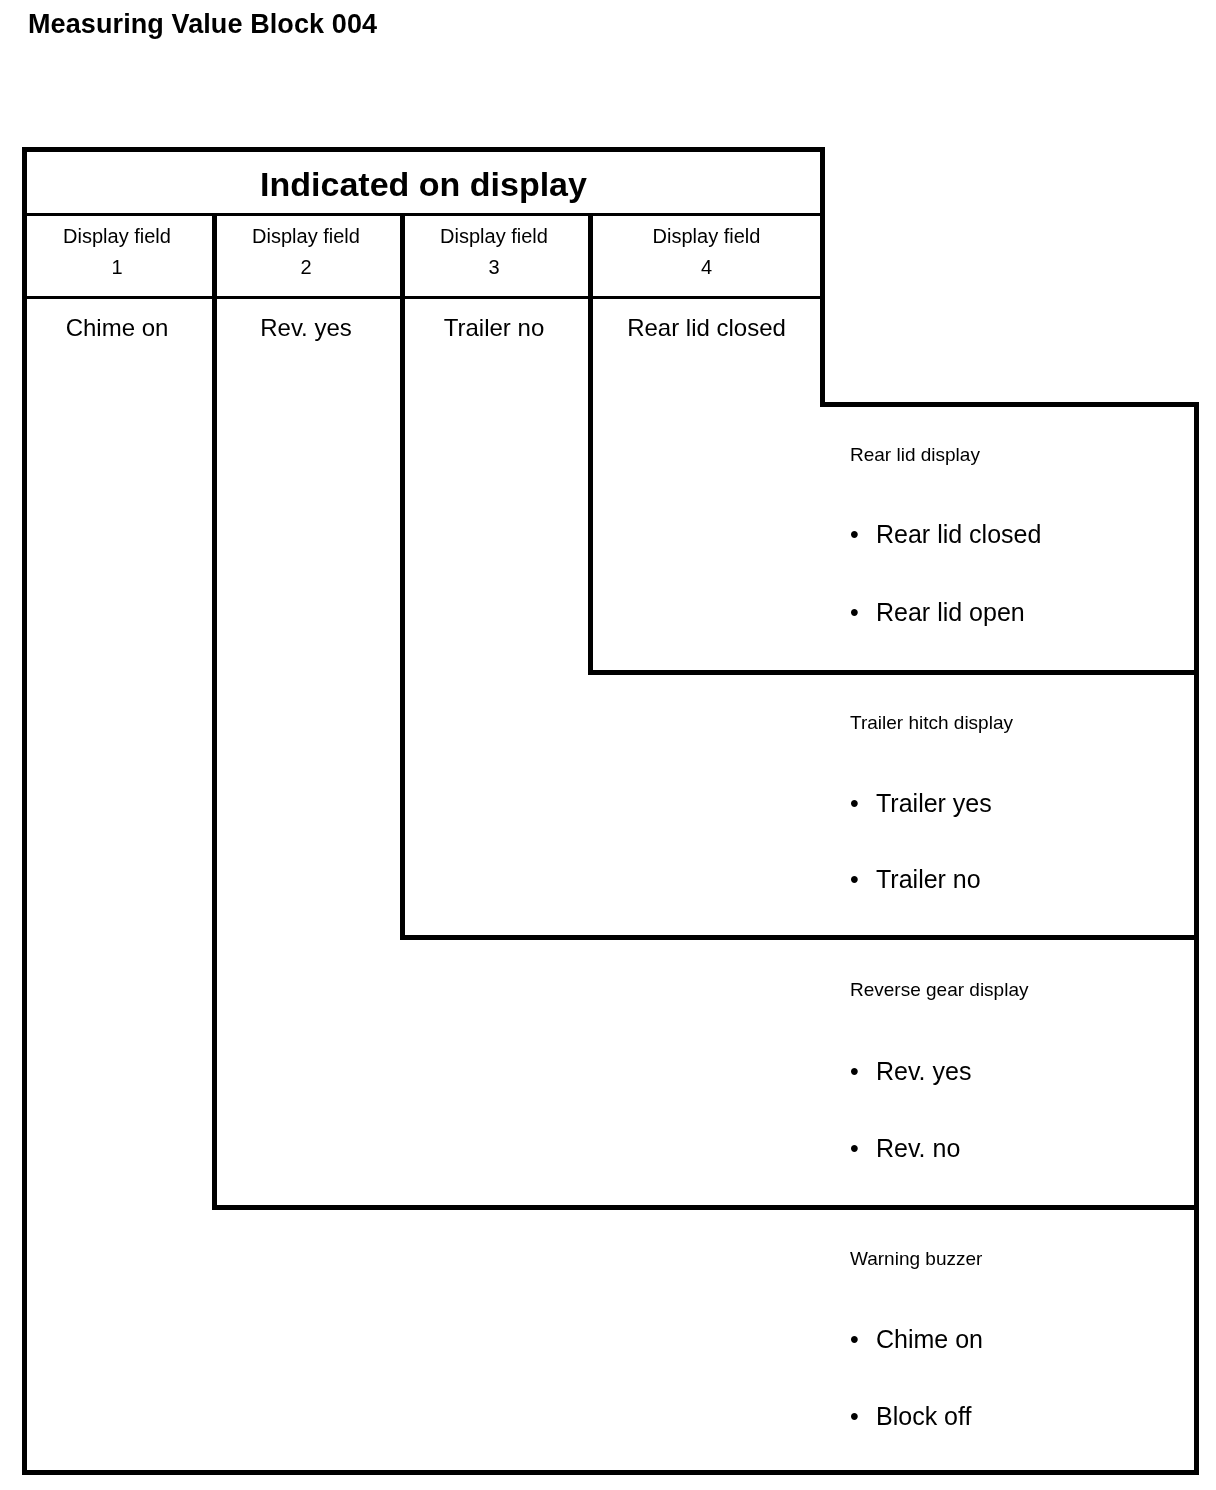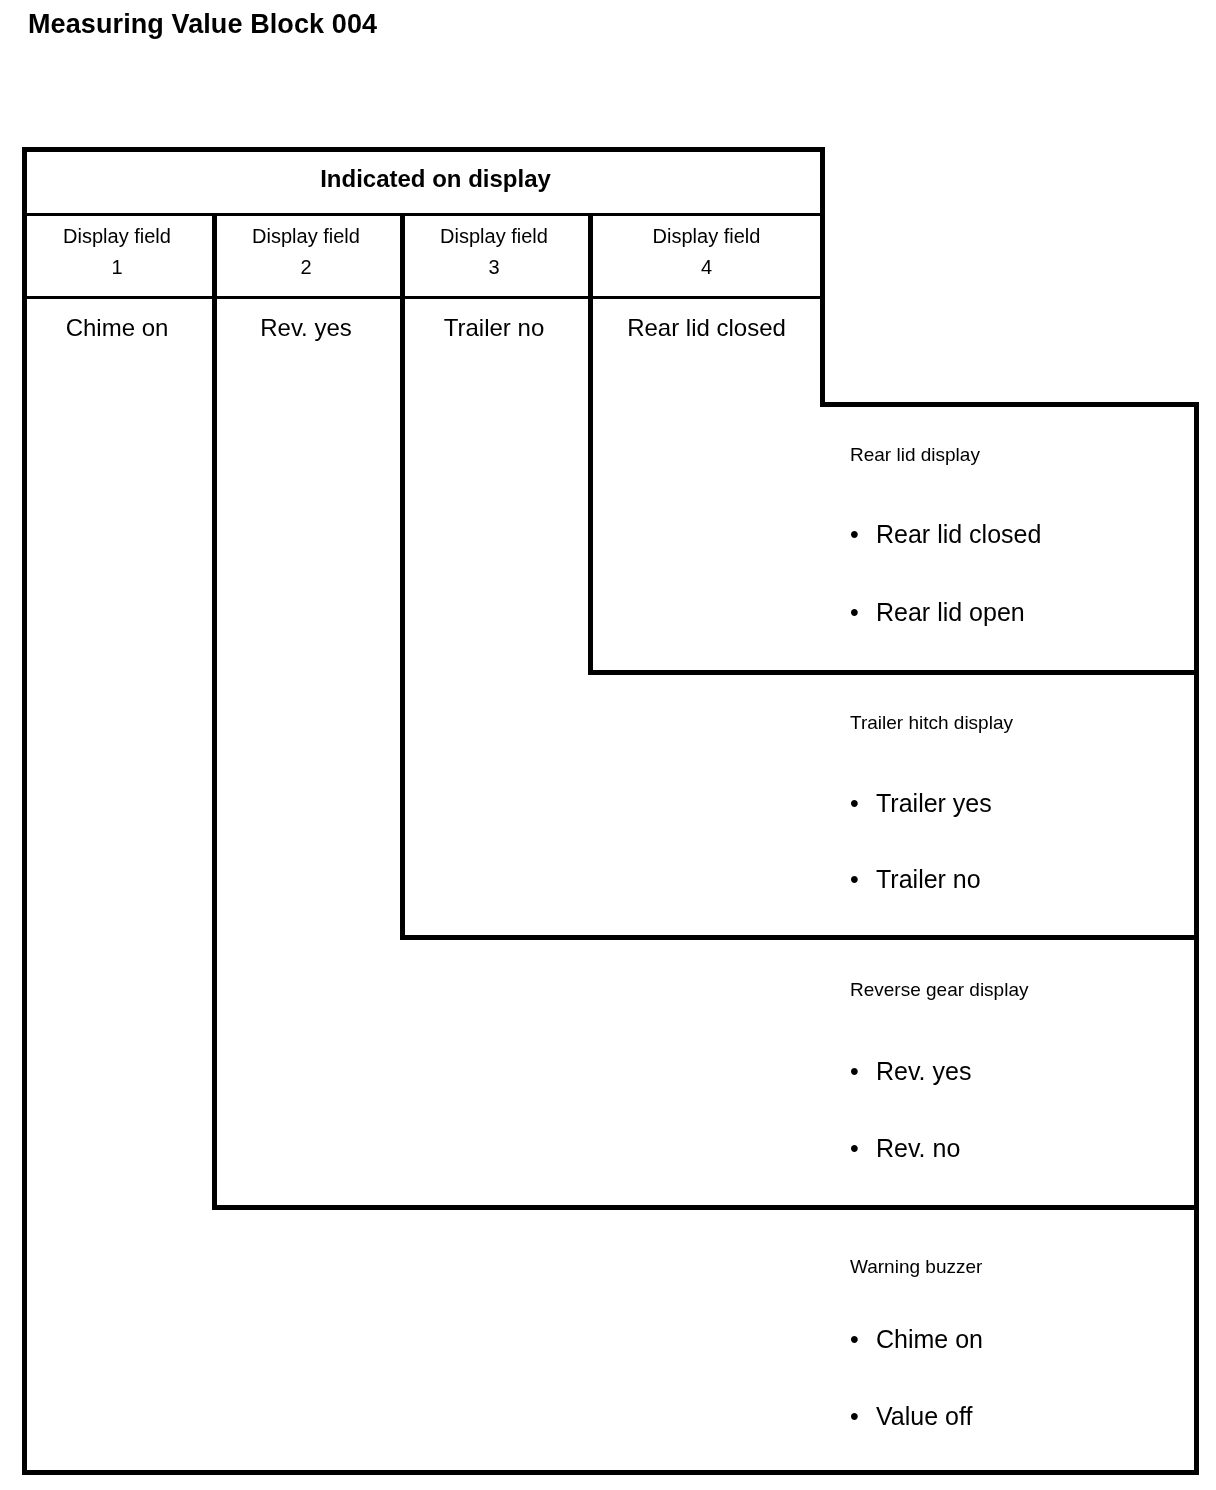--- a/index.html
+++ b/index.html
@@ -48,24 +48,23 @@
   .hline-thin {
     position: absolute;
     background: #000000;
     height: 3px;
   }
 
   
   .tbl-title {
     position: absolute;
     text-align: center;
-    font-size: 24px;
+    font-size: 34px;
     font-weight: bold;
     white-space: nowrap;
-    padding-left: 12px;
   }
   .col-head {
     position: absolute;
     text-align: center;
     font-size: 20px;
     line-height: 31px;
   }
   .col-head .num {
     display: block;
   }
@@ -165,21 +164,21 @@
   </div>
 
   <div class="callout-title" style="left:850px; top:979px;">Reverse gear display</div>
   <div class="bullet-row" style="left:850px; top:1057px;">
     <span class="bullet-dot">•</span><span>Rev. yes</span>
   </div>
   <div class="bullet-row" style="left:850px; top:1134px;">
     <span class="bullet-dot">•</span><span>Rev. no</span>
   </div>
 
-  <div class="callout-title" style="left:850px; top:1248px;margin-top:8px;">Warning buzzer</div>
+  <div class="callout-title" style="left:850px; top:1248px;">Warning buzzer</div>
   <div class="bullet-row" style="left:850px; top:1325px;">
     <span class="bullet-dot">•</span><span>Chime on</span>
   </div>
   <div class="bullet-row" style="left:850px; top:1402px;">
-    <span class="bullet-dot">•</span><span>Value off</span>
+    <span class="bullet-dot">•</span><span>Block off</span>
   </div>
 
 </div>
 
 </body></html>

